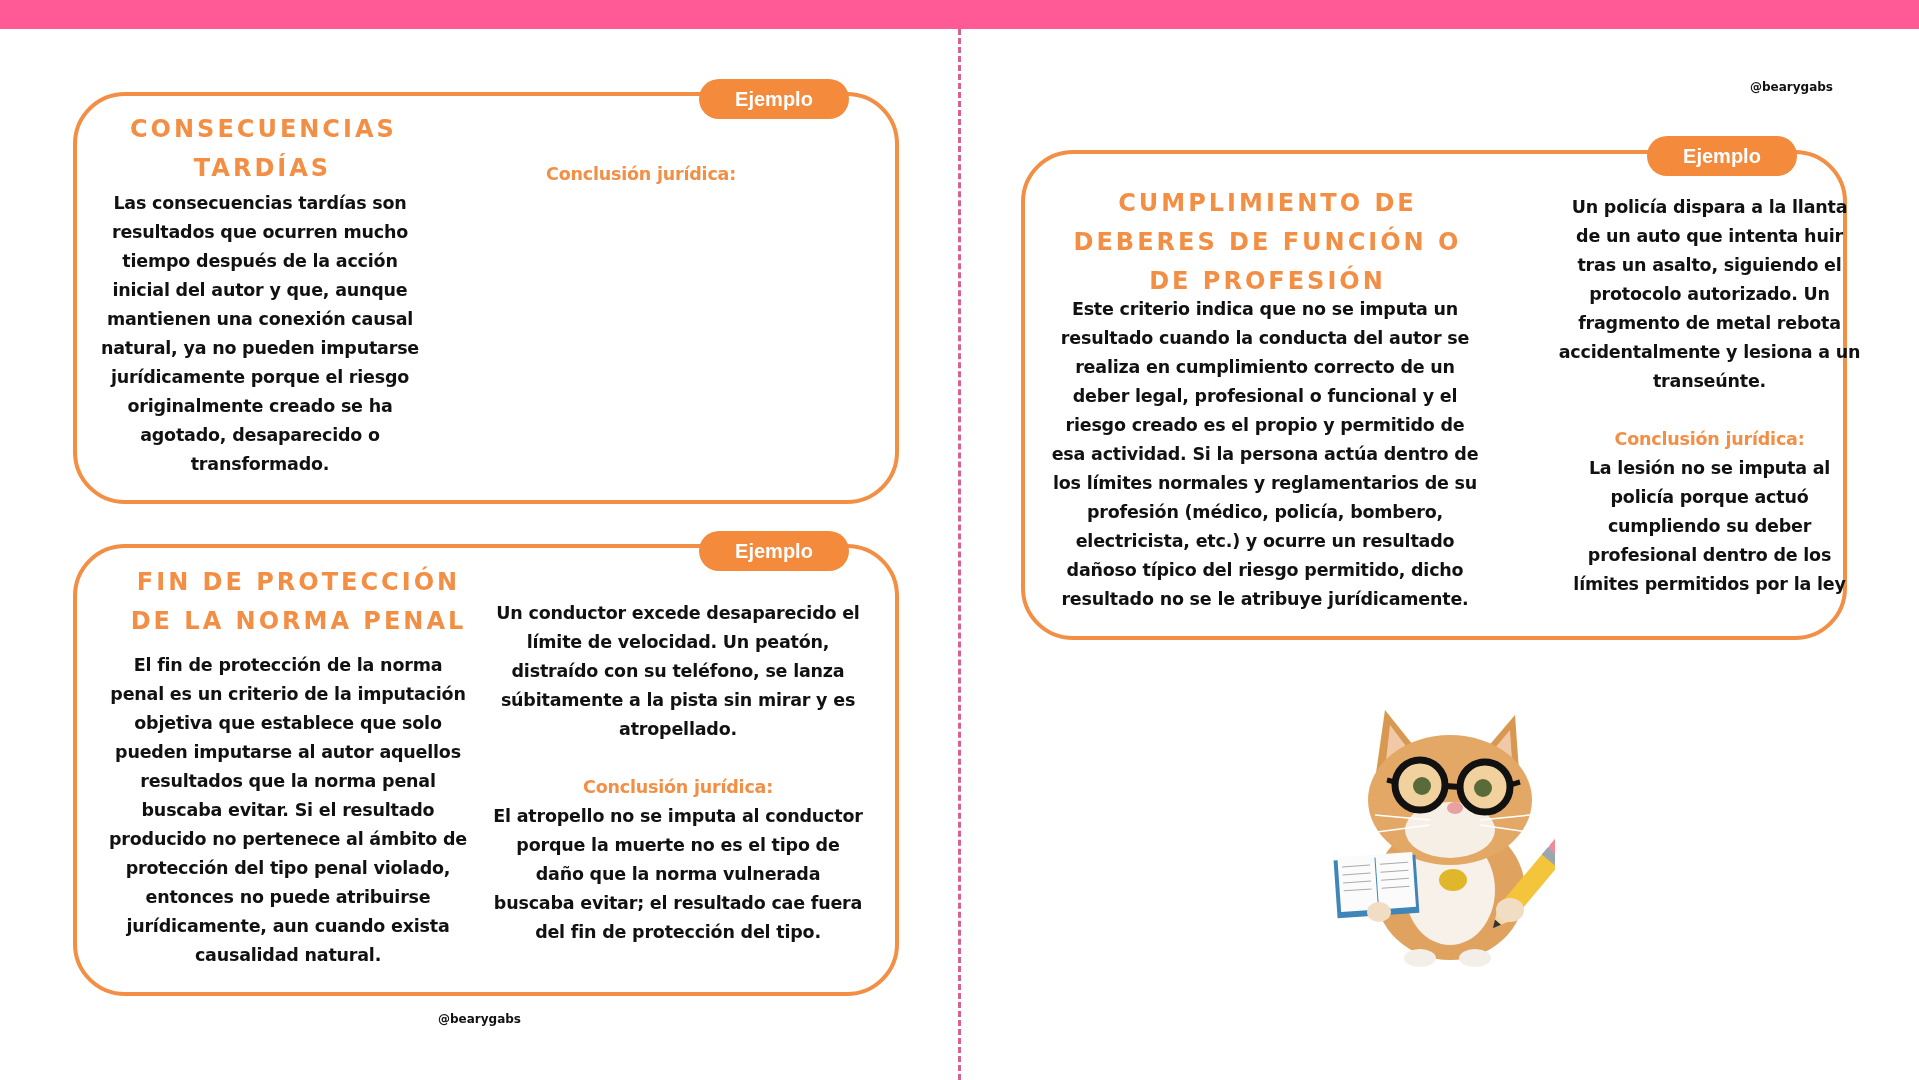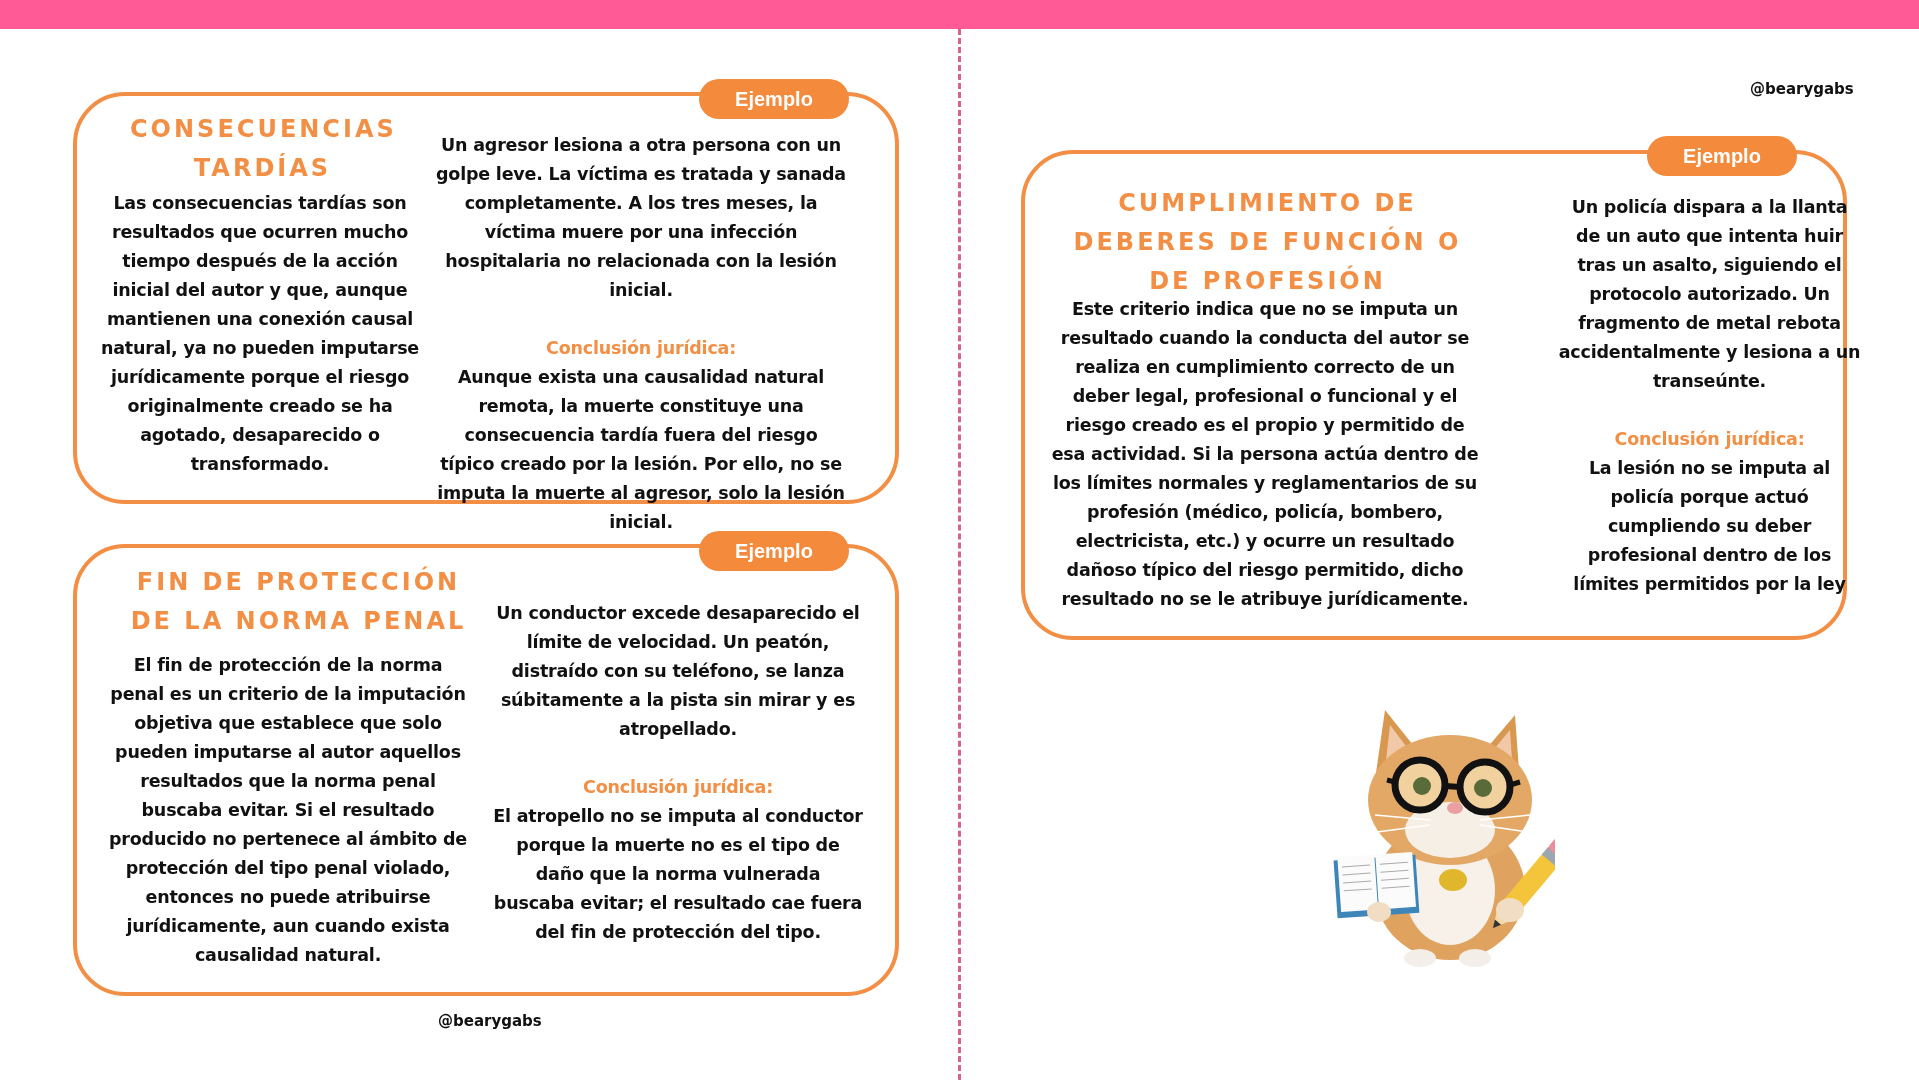--- a/index.html
+++ b/index.html
@@ -58,43 +58,41 @@
       color: #f38f45;
       font-weight: bold;
       display: block;
       text-align: center;
     }
     .watermark {
       position: absolute;
       color: #111;
       font-family: "DejaVu Sans", sans-serif;
       font-weight: bold;
-      font-size: 15px;
+      font-size: 12px;
     }
     .cat {
       position: absolute;
       left: 1315px; top: 690px; width: 240px; height: 280px;
     }
   </style>
 </head>
 <body>
 
 <div class="page">
   <div class="topbar"></div>
   <div class="divider"></div>
 
   <div class="card" style="left:73px; top:92px; width:826px; height:412px;"></div>
   <div class="badge" style="left:699px; top:73px;">Ejemplo</div>
   <div class="title" style="left:130px; top:110px; width:265px;">Consecuencias tardías</div>
   <div class="body" style="left:100px; top:189px; width:320px;">Las consecuencias tardías son resultados que ocurren mucho tiempo después de la acción inicial del autor y que, aunque mantienen una conexión causal natural, ya no pueden imputarse jurídicamente porque el riesgo originalmente creado se ha agotado, desaparecido o transformado.</div>
   <div class="body" style="left:436px; top:131px; width:410px;">
-    <span style="display:block;">Un agresor lesiona a otra persona con un golpe leve. La víctima es tratada y sanada completamente. A los tres meses, la víctima muere por una infección hospitalaria no relacionada con la lesión inicial.</span>
     <span style="display:block; height:29px;"></span>
     <span class="concl-label">Conclusión jurídica:</span>
-    <span style="display:block;">Aunque exista una causalidad natural remota, la muerte constituye una consecuencia tardía fuera del riesgo típico creado por la lesión. Por ello, no se imputa la muerte al agresor, solo la lesión inicial.</span>
   </div>
 
   <div class="card" style="left:73px; top:544px; width:826px; height:452px;"></div>
   <div class="badge" style="left:699px; top:525px;">Ejemplo</div>
   <div class="title" style="left:126px; top:563px; width:345px;">Fin de protección de la norma penal</div>
   <div class="body" style="left:108px; top:651px; width:360px;">El fin de protección de la norma penal es un criterio de la imputación objetiva que establece que solo pueden imputarse al autor aquellos resultados que la norma penal buscaba evitar. Si el resultado producido no pertenece al ámbito de protección del tipo penal violado, entonces no puede atribuirse jurídicamente, aun cuando exista causalidad natural.</div>
   <div class="body" style="left:493px; top:599px; width:370px;">
     <span style="display:block;">Un conductor excede desaparecido el límite de velocidad. Un peatón, distraído con su teléfono, se lanza súbitamente a la pista sin mirar y es atropellado.</span>
     <span style="display:block; height:29px;"></span>
     <span class="concl-label">Conclusión jurídica:</span>

